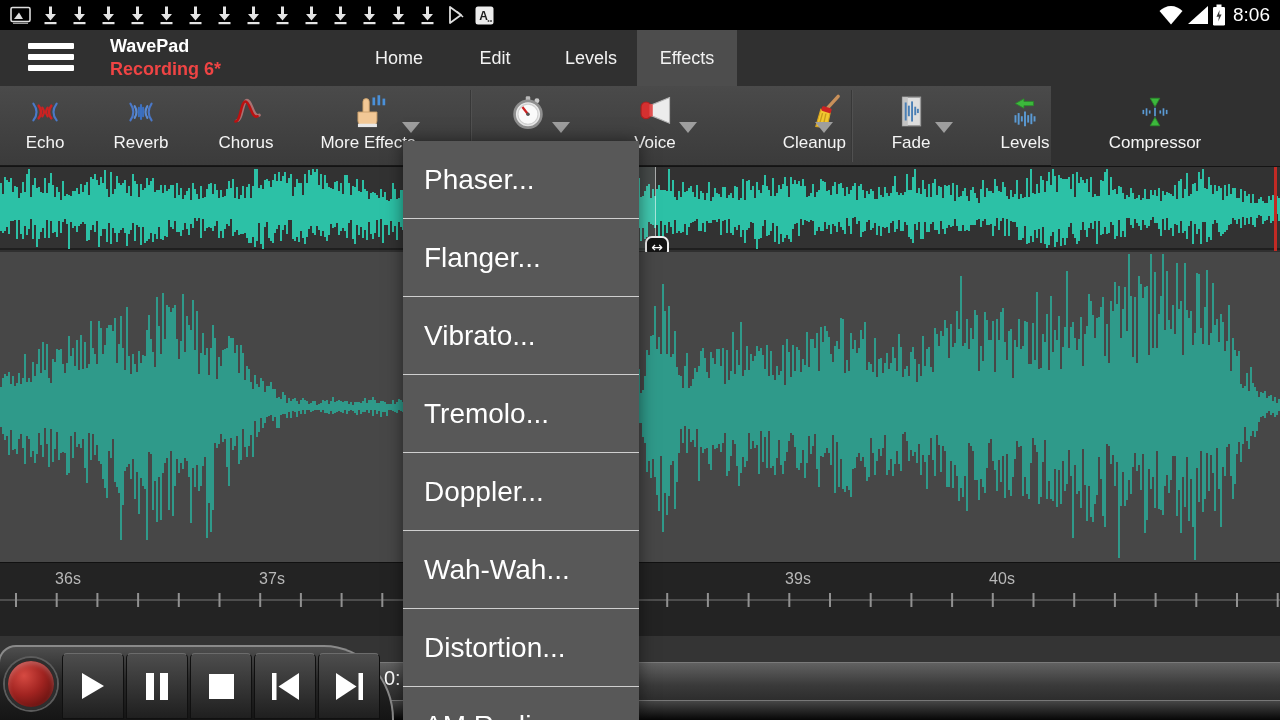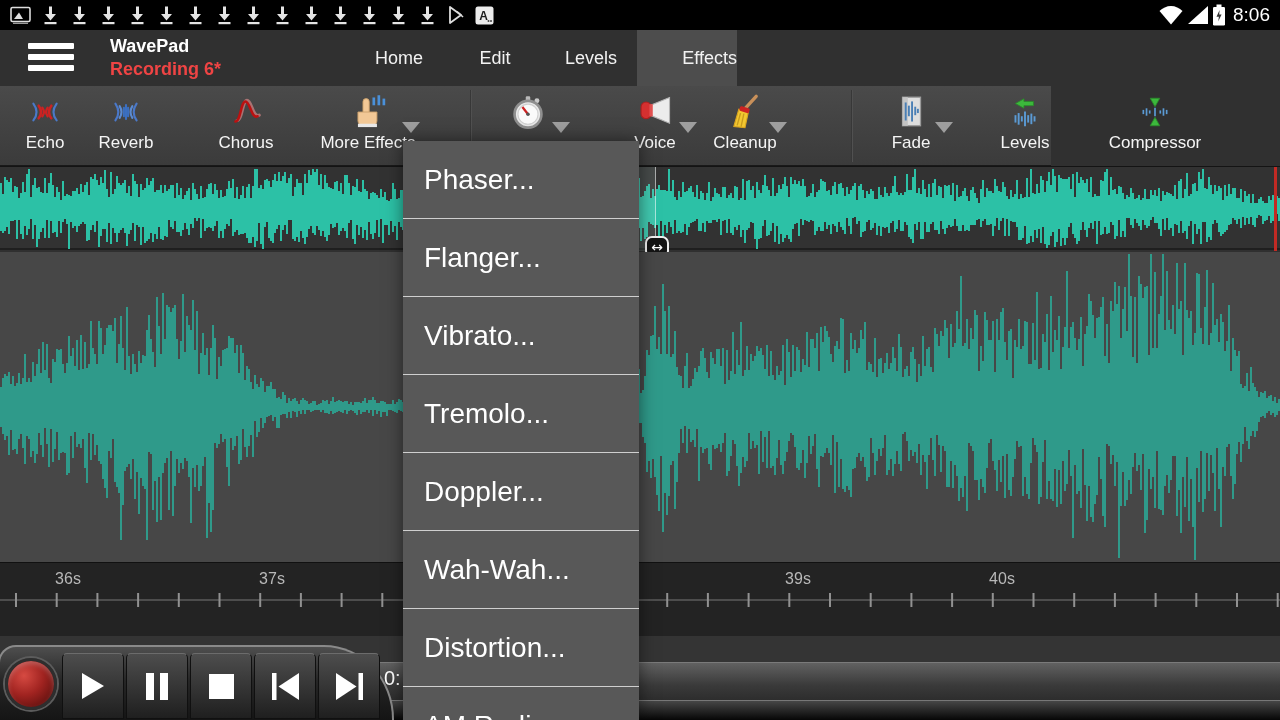--- a/index.html
+++ b/index.html
@@ -255,40 +255,40 @@
         <span></span>
         <span></span>
       </div>
     <div class="titleblock">
       <div class="app-title">WavePad</div>
       <div class="doc-title" style="color:#ef4444;">Recording 6*</div>
     </div>
     <div class="tab" style="left:349px;">Home</div>
     <div class="tab" style="left:445px;">Edit</div>
     <div class="tab" style="left:541px;">Levels</div>
-    <div class="tab active" style="left:637px;text-align:right;">Effects</div>
+    <div class="tab active" style="left:637px;">Effects</div>
   </div>
 
   <div class="toolbar">
 
     <div class="titem" style="left:-10px;">
       <span class="ticon">
         <svg width="36" height="36" viewBox="0 0 34 34" fill="none" stroke-linecap="round">
           <path d="M6 9 q6 8 0 16" stroke="#4a78c8" stroke-width="2"></path>
           <path d="M11 11 q4.5 6 0 12" stroke="#cc2222" stroke-width="2.4"></path>
           <path d="M14.5 13 q3 4 0 8" stroke="#cc2222" stroke-width="2.2"></path>
           <path d="M28 9 q-6 8 0 16" stroke="#4a78c8" stroke-width="2"></path>
           <path d="M23 11 q-4.5 6 0 12" stroke="#cc2222" stroke-width="2.4"></path>
           <path d="M19.5 13 q-3 4 0 8" stroke="#cc2222" stroke-width="2.2"></path>
         </svg>
       </span>
       <span class="tlabel">Echo</span>
     </div>
 
-    <div class="titem" style="left:71px;">
+    <div class="titem" style="left:86px;">
       <span class="ticon">
         <svg width="36" height="36" viewBox="0 0 34 34" fill="none" stroke-linecap="round">
           <path d="M7 9 q5.5 8 0 16" stroke="#4a78c8" stroke-width="2"></path>
           <path d="M11 11.5 q3.5 5.5 0 11" stroke="#5b8ad0" stroke-width="2"></path>
           <path d="M27 9 q-5.5 8 0 16" stroke="#4a78c8" stroke-width="2"></path>
           <path d="M23 11.5 q-3.5 5.5 0 11" stroke="#5b8ad0" stroke-width="2"></path>
           <g stroke="#3b6fc0" stroke-width="2">
             <line x1="15" y1="13" x2="15" y2="21"></line>
               <line x1="17" y1="10.5" x2="17" y2="23.5"></line>
               <line x1="19" y1="13" x2="19" y2="21"></line>
@@ -347,21 +347,21 @@
         <svg width="38" height="38" viewBox="0 0 34 34">
           <polygon points="13,11 30,4 30,27 13,20" fill="#ececec" stroke="#b5b5b5" stroke-width="1"></polygon>
           <rect x="4.5" y="8" width="9" height="15" rx="4.5" fill="#d53030" stroke="#a82020" stroke-width="1"></rect>
           <rect x="12" y="10" width="3" height="11" fill="#e05050"></rect>
         </svg>
       </span>
       <span class="tlabel">Voice</span>
       <span class="caret"></span>
     </div>
 
-    <div class="titem" style="left:690px;">
+    <div class="titem" style="left:736px;align-items:flex-end;">
       <span class="ticon">
         <svg width="38" height="38" viewBox="0 0 34 34">
           <line x1="27" y1="3" x2="16" y2="15" stroke="#c8905a" stroke-width="3" stroke-linecap="round"></line>
           <polygon points="7,30 11.5,14.5 20,17 17,31" fill="#f2c730" stroke="#d9a520" stroke-width="1"></polygon>
           <g stroke="#c79a1d" stroke-width="1.2">
               <line x1="10" y1="29" x2="13" y2="18"></line>
               <line x1="13.5" y1="30" x2="16" y2="18.5"></line>
             </g>
           <rect x="12" y="12.5" width="9" height="4.5" rx="1.5" transform="rotate(17 16 15)" fill="#cc2222"></rect>
         </svg>

